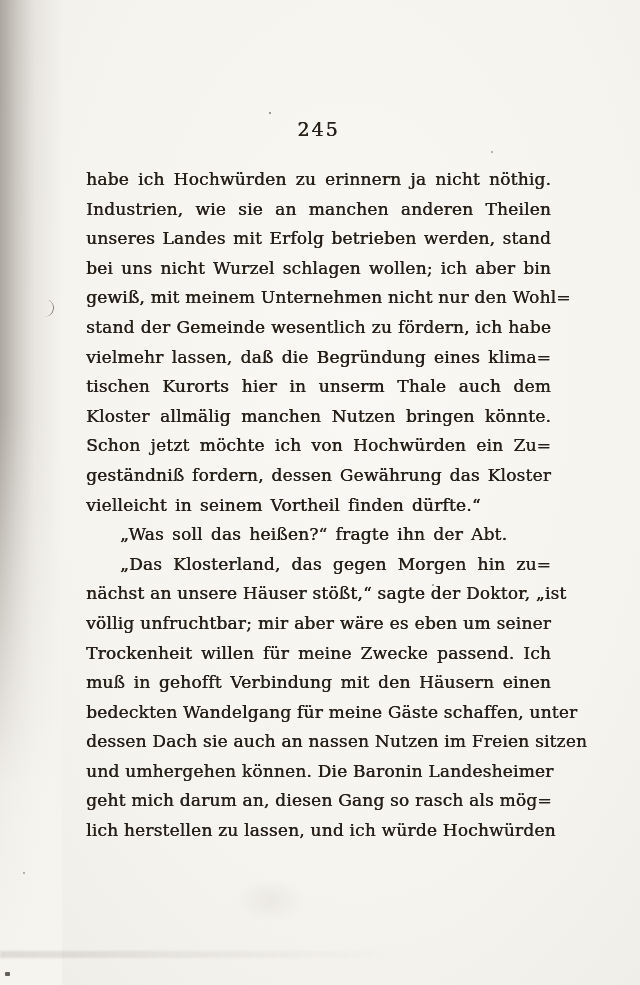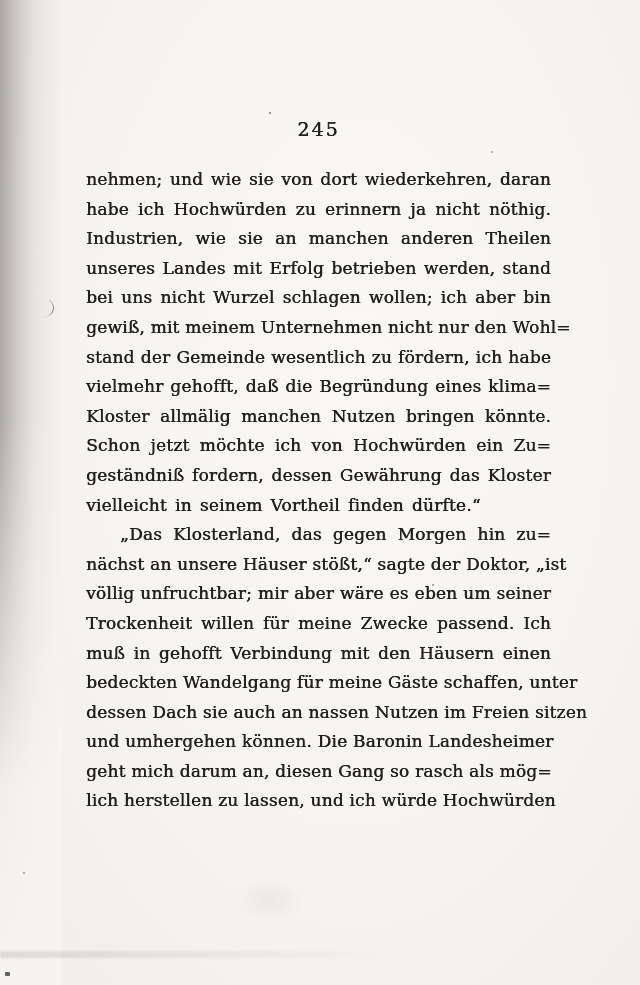--- a/index.html
+++ b/index.html
@@ -65,32 +65,33 @@
 </style>
 </head>
 <body>
 
 <div id="page" style="--ink: #262018;">
   <div class="left-shadow"></div>
 
   <div class="page-number">245</div>
 
   <div class="text-block">
-      <div class="line just">nehmen; und wie sie von dort wiederkehren, daran</div>
       <div class="line just">habe ich Hochwürden zu erinnern ja nicht nöthig.</div>
       <div class="line just">Industrien, wie sie an manchen anderen Theilen</div>
       <div class="line just">unseres Landes mit Erfolg betrieben werden, stand</div>
       <div class="line just">bei uns nicht Wurzel schlagen wollen; ich aber bin</div>
       <div class="line just">gewiß, mit meinem Unternehmen nicht nur den Wohl=</div>
       <div class="line just">stand der Gemeinde wesentlich zu fördern, ich habe</div>
-      <div class="line just">vielmehr gehofft, daß die Begründung eines klima=</div>
+      <div class="line just">vielmehr lassen, daß die Begründung eines klima=</div>
+      <div class="line just">tischen Kurorts hier in unserm Thale auch dem</div>
       <div class="line just">Kloster allmälig manchen Nutzen bringen könnte.</div>
       <div class="line just">Schon jetzt möchte ich von Hochwürden ein Zu=</div>
       <div class="line just">geständniß fordern, dessen Gewährung das Kloster</div>
       <div class="line left">vielleicht in seinem Vortheil finden dürfte.“</div>
+      <div class="line left indent">„Was soll das heißen?“ fragte ihn der Abt.</div>
       <div class="line just indent">„Das Klosterland, das gegen Morgen hin zu=</div>
       <div class="line just">nächst an unsere Häuser stößt,“ sagte der Doktor, „ist</div>
       <div class="line just">völlig unfruchtbar; mir aber wäre es eben um seiner</div>
       <div class="line just">Trockenheit willen für meine Zwecke passend.  Ich</div>
       <div class="line just">muß in gehofft Verbindung mit den Häusern einen</div>
       <div class="line just">bedeckten Wandelgang für meine Gäste schaffen, unter</div>
       <div class="line just">dessen Dach sie auch an nassen Nutzen im Freien sitzen</div>
       <div class="line just">und umhergehen können.  Die Baronin Landesheimer</div>
       <div class="line just">geht mich darum an, diesen Gang so rasch als mög=</div>
       <div class="line just">lich herstellen zu lassen, und ich würde Hochwürden</div>

